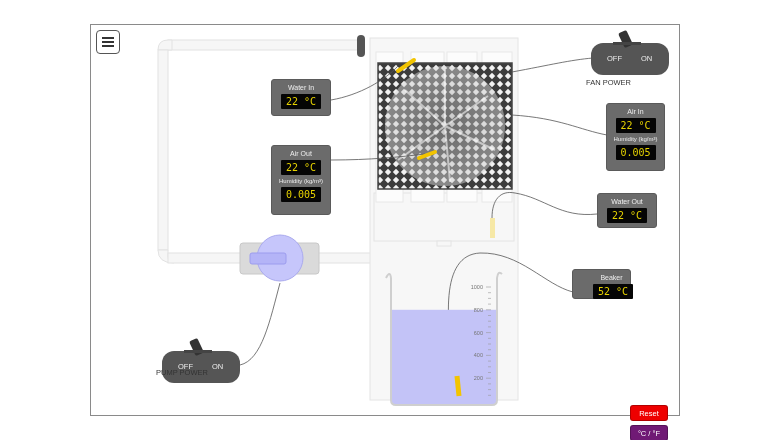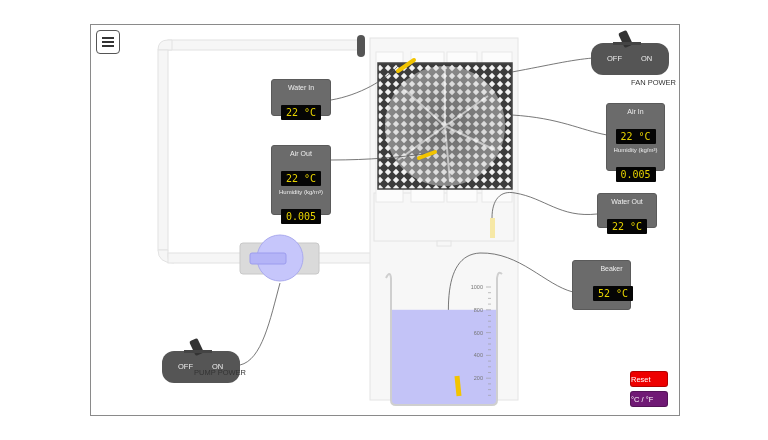--- a/index.html
+++ b/index.html
@@ -10,26 +10,26 @@
   #scene { position:absolute; left:0; top:0; }
   .abs { position:absolute; }
   .menu-btn { left:96px; top:30px; width:24px; height:24px; border:1.5px solid #555; border-radius:4px;
               box-sizing:border-box; background:#fff; cursor:pointer; }
   .menu-btn span { position:absolute; left:5px; width:12px; height:2px; background:#333; }
   .sensor { position:absolute; background:#6b6b6b; border:1px solid #5a5a5a; border-radius:3px;
             box-sizing:border-box; text-align:center; color:#eee; }
   .sensor .title { font-size:7px; margin-top:3px; line-height:9px; }
   .sensor .sub { font-size:6px; line-height:8px; margin-top:2px; }
   .lcd { background:#050505; color:#e6d200; font-family:"DejaVu Sans Mono", monospace; font-size:10px;
-         line-height:15px; height:15px; margin:13px auto 0; width:40px; text-align:center; border-radius:1px; }
+         line-height:15px; height:15px; margin:2px auto 0; width:40px; text-align:center; border-radius:1px; }
   .switch { position:absolute; width:78px; height:32px; background:#555; border-radius:12px; }
   .switch .lbl { position:absolute; top:11px; font-size:7.5px; color:#eee; }
-  .switch-caption { position:absolute; font-size:7.5px; color:#333; text-align:right; width:90px; }
+  .switch-caption { position:absolute; font-size:7.5px; color:#333; text-align:left; width:90px; }
   .btn { position:absolute; width:38px; height:16px; border-radius:3px; color:#fff; font-size:7.5px;
-         line-height:16px; border:1px solid rgba(0,0,0,0.25); box-sizing:border-box; cursor:pointer; }
+         text-align:center; line-height:16px; border:1px solid rgba(0,0,0,0.25); box-sizing:border-box; cursor:pointer;margin-top:34px; }
   .tick { font-size:5.5px; fill:#777; font-family:"Liberation Sans", sans-serif; }
 </style>
 </head>
 <body>
 
 <div id="frame"></div>
 
 <svg id="scene" width="768" height="440">
 
   <g fill="#f6f6f6" stroke="#e2e2e2" stroke-width="1">
@@ -155,21 +155,21 @@
   <div class="lcd">22 °C</div>
   <div class="sub">Humidity (kg/m³)</div>
   <div class="lcd">0.005</div>
 </div>
 
 <div class="sensor" style="left:597px;top:193px;width:60px;height:35px;">
   <div class="title">Water Out</div>
   <div class="lcd">22 °C</div>
 </div>
 
-<div class="sensor" style="left:572px;top:260px;width:59px;height:50px;padding-left:20px;">
+<div class="sensor" style="left:572px;top:269px;width:59px;height:30px;padding-left:20px;">
   <div class="title">Beaker</div>
   <div class="lcd">52 °C</div>
 </div>
 
 <div class="switch" style="left:591px;top:43px;">
   <div class="abs" style="left:30px;top:-12px;width:9px;height:16px;background:#333;border-radius:2px;transform:rotate(-25deg);"></div>
   <div class="abs" style="left:22px;top:-1px;width:28px;height:3px;background:#444;"></div>
   <span class="lbl" style="left:16px;">OFF</span>
   <span class="lbl" style="left:50px;">ON</span>
 </div>

